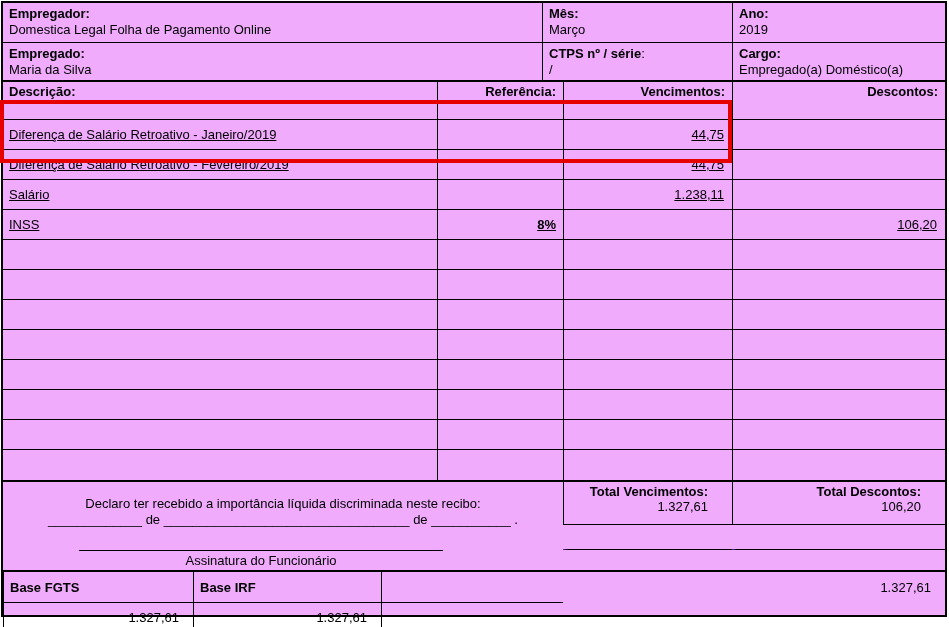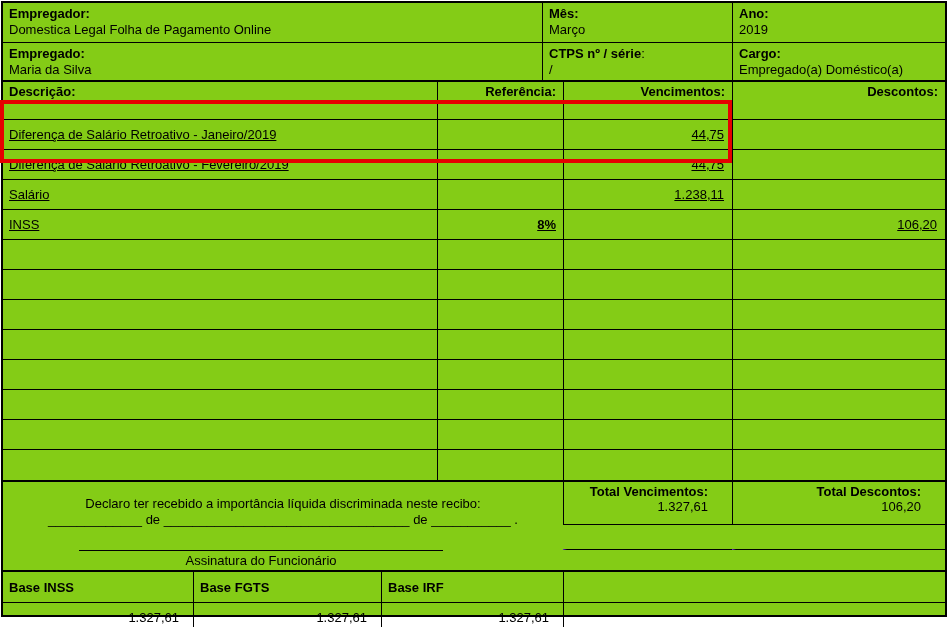--- a/index.html
+++ b/index.html
@@ -6,21 +6,21 @@
   html, body { background: #fff; }
   body {
     width: 949px; height: 627px; position: relative; overflow: hidden;
     font-family: "Liberation Sans", sans-serif;
     font-size: 13px; color: #000;
   }
   .sheet {
     position: absolute; left: 1px; top: 1px;
     width: 946px; height: 616px;
     border: 2px solid #000;
-    background: #84cc16;
+    background: #f0abfc;
   }
   .bold { font-weight: bold; }
 
   
   .info-grid {
     display: grid;
     grid-template-columns: 539px 190px 213px;
     grid-template-rows: 40px 37px;
     border-bottom: 2px solid #000;
   }
@@ -220,21 +220,20 @@
       <div class="bold">Total Descontos:</div>
       <div>106,20</div>
     </div>
     <div class="mini rb bold">Valor Líquido</div>
     <div class="mini rb">1.221,41</div>
     <div class="mini bold">Depósito FGTS</div>
     <div class="mini">106,20</div>
   </div>
 
   <div class="base-grid">
-    <div class="base-h">Base INSS</div>
     <div class="base-h cl">Base FGTS</div>
     <div class="base-h cl">Base IRF</div>
     <div class="base-h cl"></div>
     <div class="base-v">1.327,61</div>
     <div class="base-v cl">1.327,61</div>
     <div class="base-v cl">1.327,61</div>
     <div class="base-v cl"></div>
   </div>
 
 </div>

